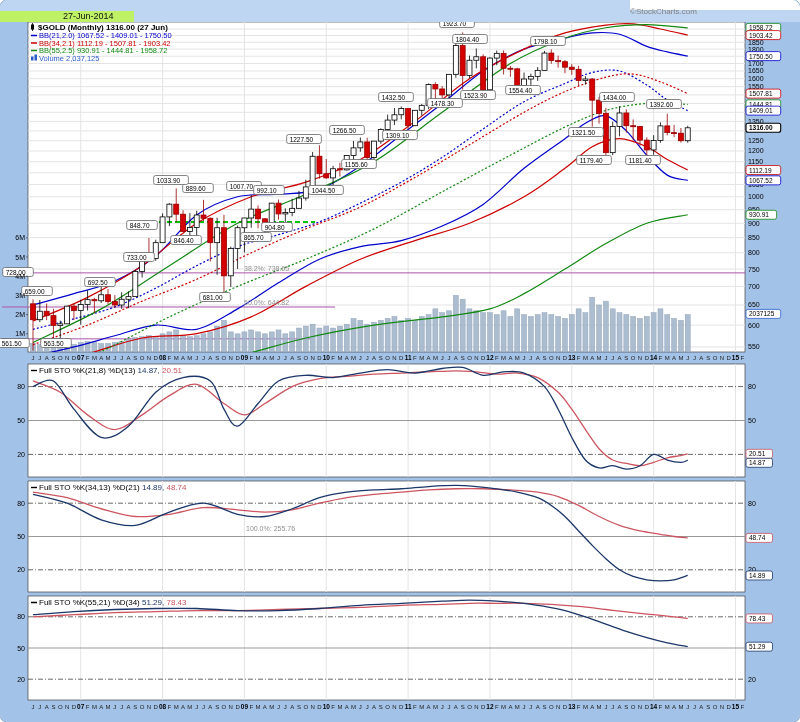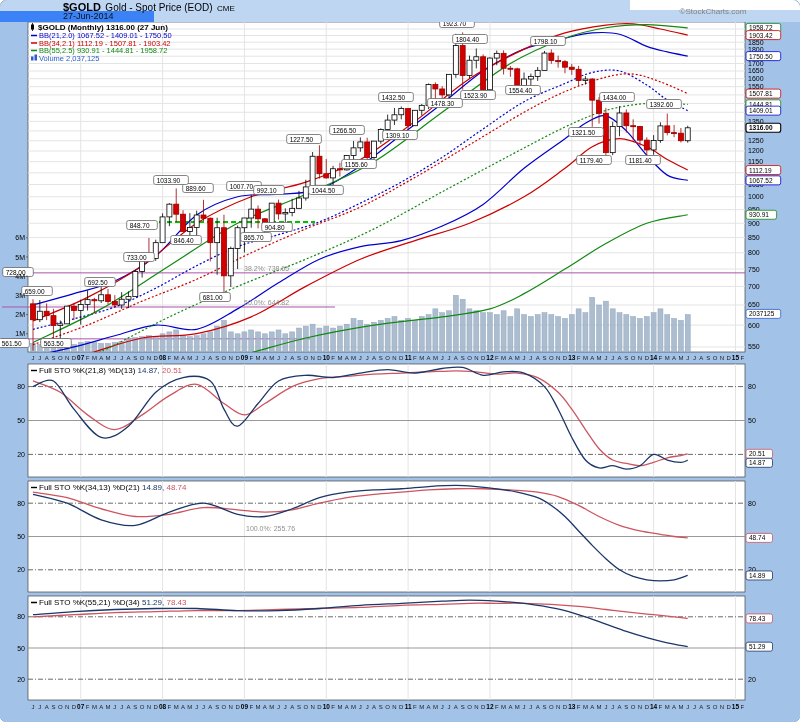--- a/index.html
+++ b/index.html
@@ -1,23 +1,23 @@
 <!DOCTYPE html>
 <html><head>
 <meta charset="utf-8">
 <style>
   html,body{margin:0;padding:0;background:#fff;}
   #wrap{position:relative;width:800px;height:722px;font-family:"Liberation Sans",sans-serif;
         background:#A3C2E8;border-radius:8px;overflow:hidden;outline:1px solid #7FA3CC;}
   #cs{position:absolute;left:0;top:0;}
   svg text{font-family:"Liberation Sans","DejaVu Sans",sans-serif;}
   .hdr{position:absolute;left:0;top:0;width:800px;height:22px;background:#BED6F2;z-index:5;}
-  .copywrap{position:absolute;right:0;top:0;width:170px;height:10px;background:#fff;text-align:center;}
+  .copywrap{position:absolute;right:0;top:0;width:170px;height:10px;background:#fff;text-align:left;}
   .copy{font-size:8px;color:#808080;padding-right:4px;line-height:10px;}
-  .datewrap{position:absolute;left:0;top:11px;width:154px;height:11px;background:#3b82f6;}
+  .datewrap{position:absolute;left:0;top:11px;width:134px;height:11px;background:#bef264;}
   .date{position:absolute;left:63px;top:0;font-size:9px;color:#111;line-height:11px;}
   .title{position:absolute;left:63px;top:0;line-height:11px;white-space:nowrap;}
   .sym{font-weight:bold;font-size:11px;color:#000;}
   .nm{font-size:10px;color:#000;}
   .exch{font-size:8px;color:#000;}
   .quote{position:absolute;right:55px;top:11px;font-size:9px;color:#333;line-height:11px;white-space:nowrap;}
   .quote b{color:#000;margin-left:5px;}
   .quote .arrow{color:#000;font-size:8px;}
 </style>
 </head>
@@ -850,19 +850,14 @@
       </g>
     </svg>
 
   <div class="hdr">
     <div class="copywrap">
       <span class="copy">©StockCharts.com</span>
     </div>
     <div class="datewrap">
       <span class="date">27-Jun-2014</span>
     </div>
-    <div class="title">
-      <span class="sym">$GOLD</span>
-      <span class="nm">Gold - Spot Price (EOD)</span>
-      <span class="exch">CME</span>
-    </div>
   </div>
 </div>
 
 </body></html>

